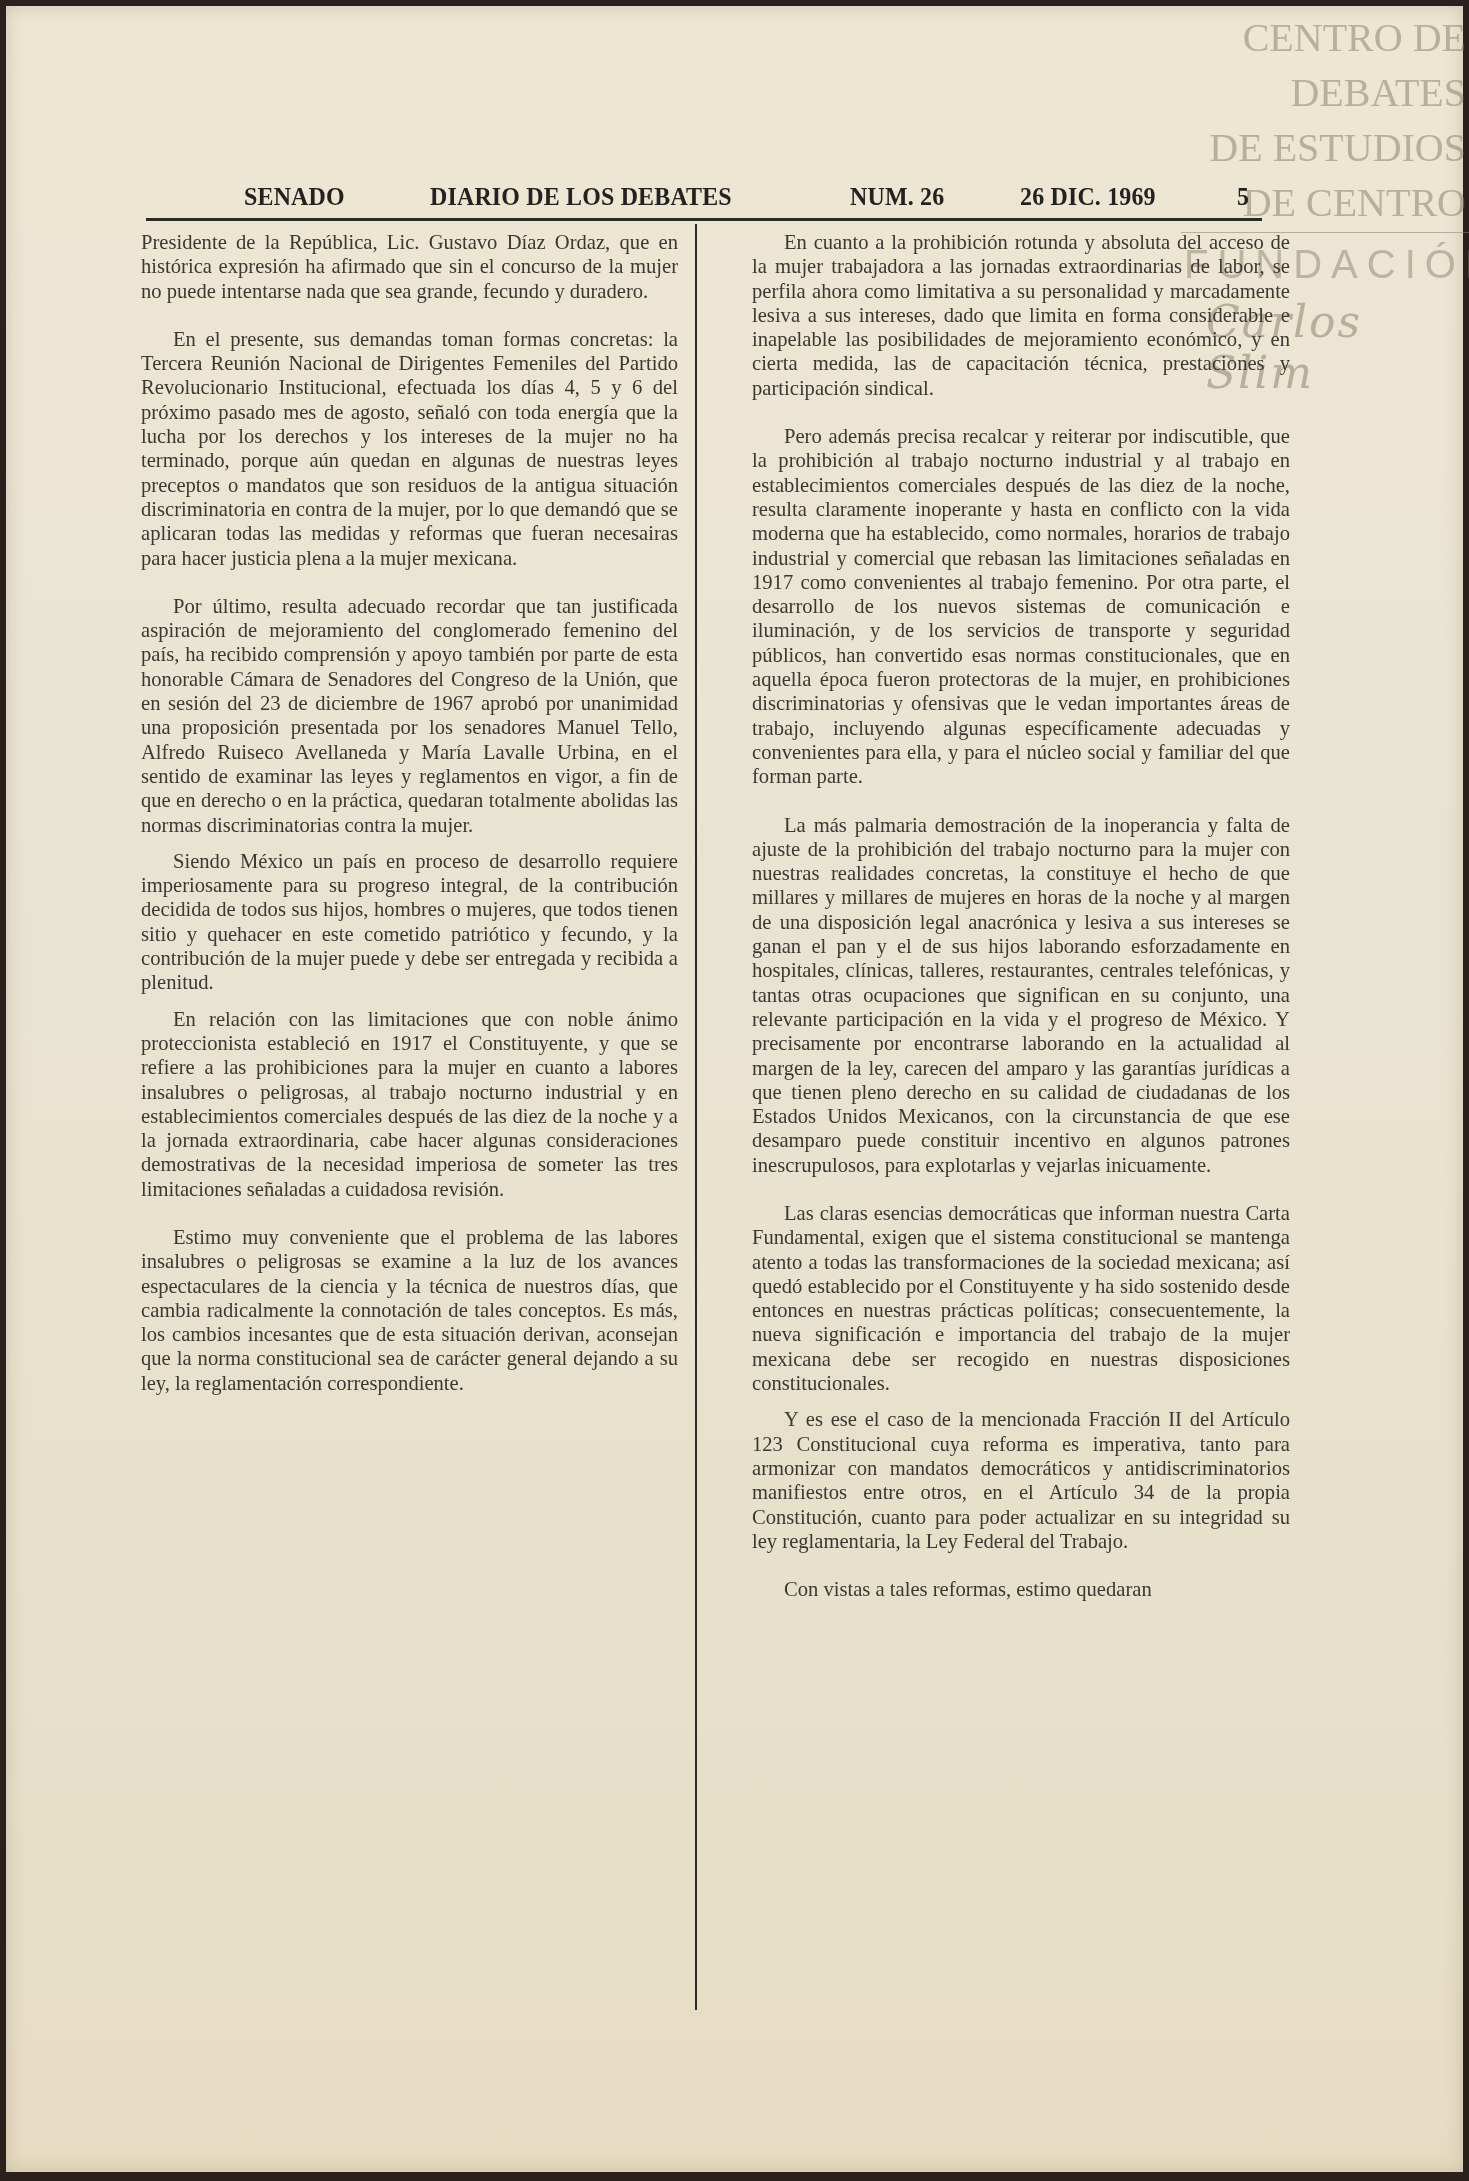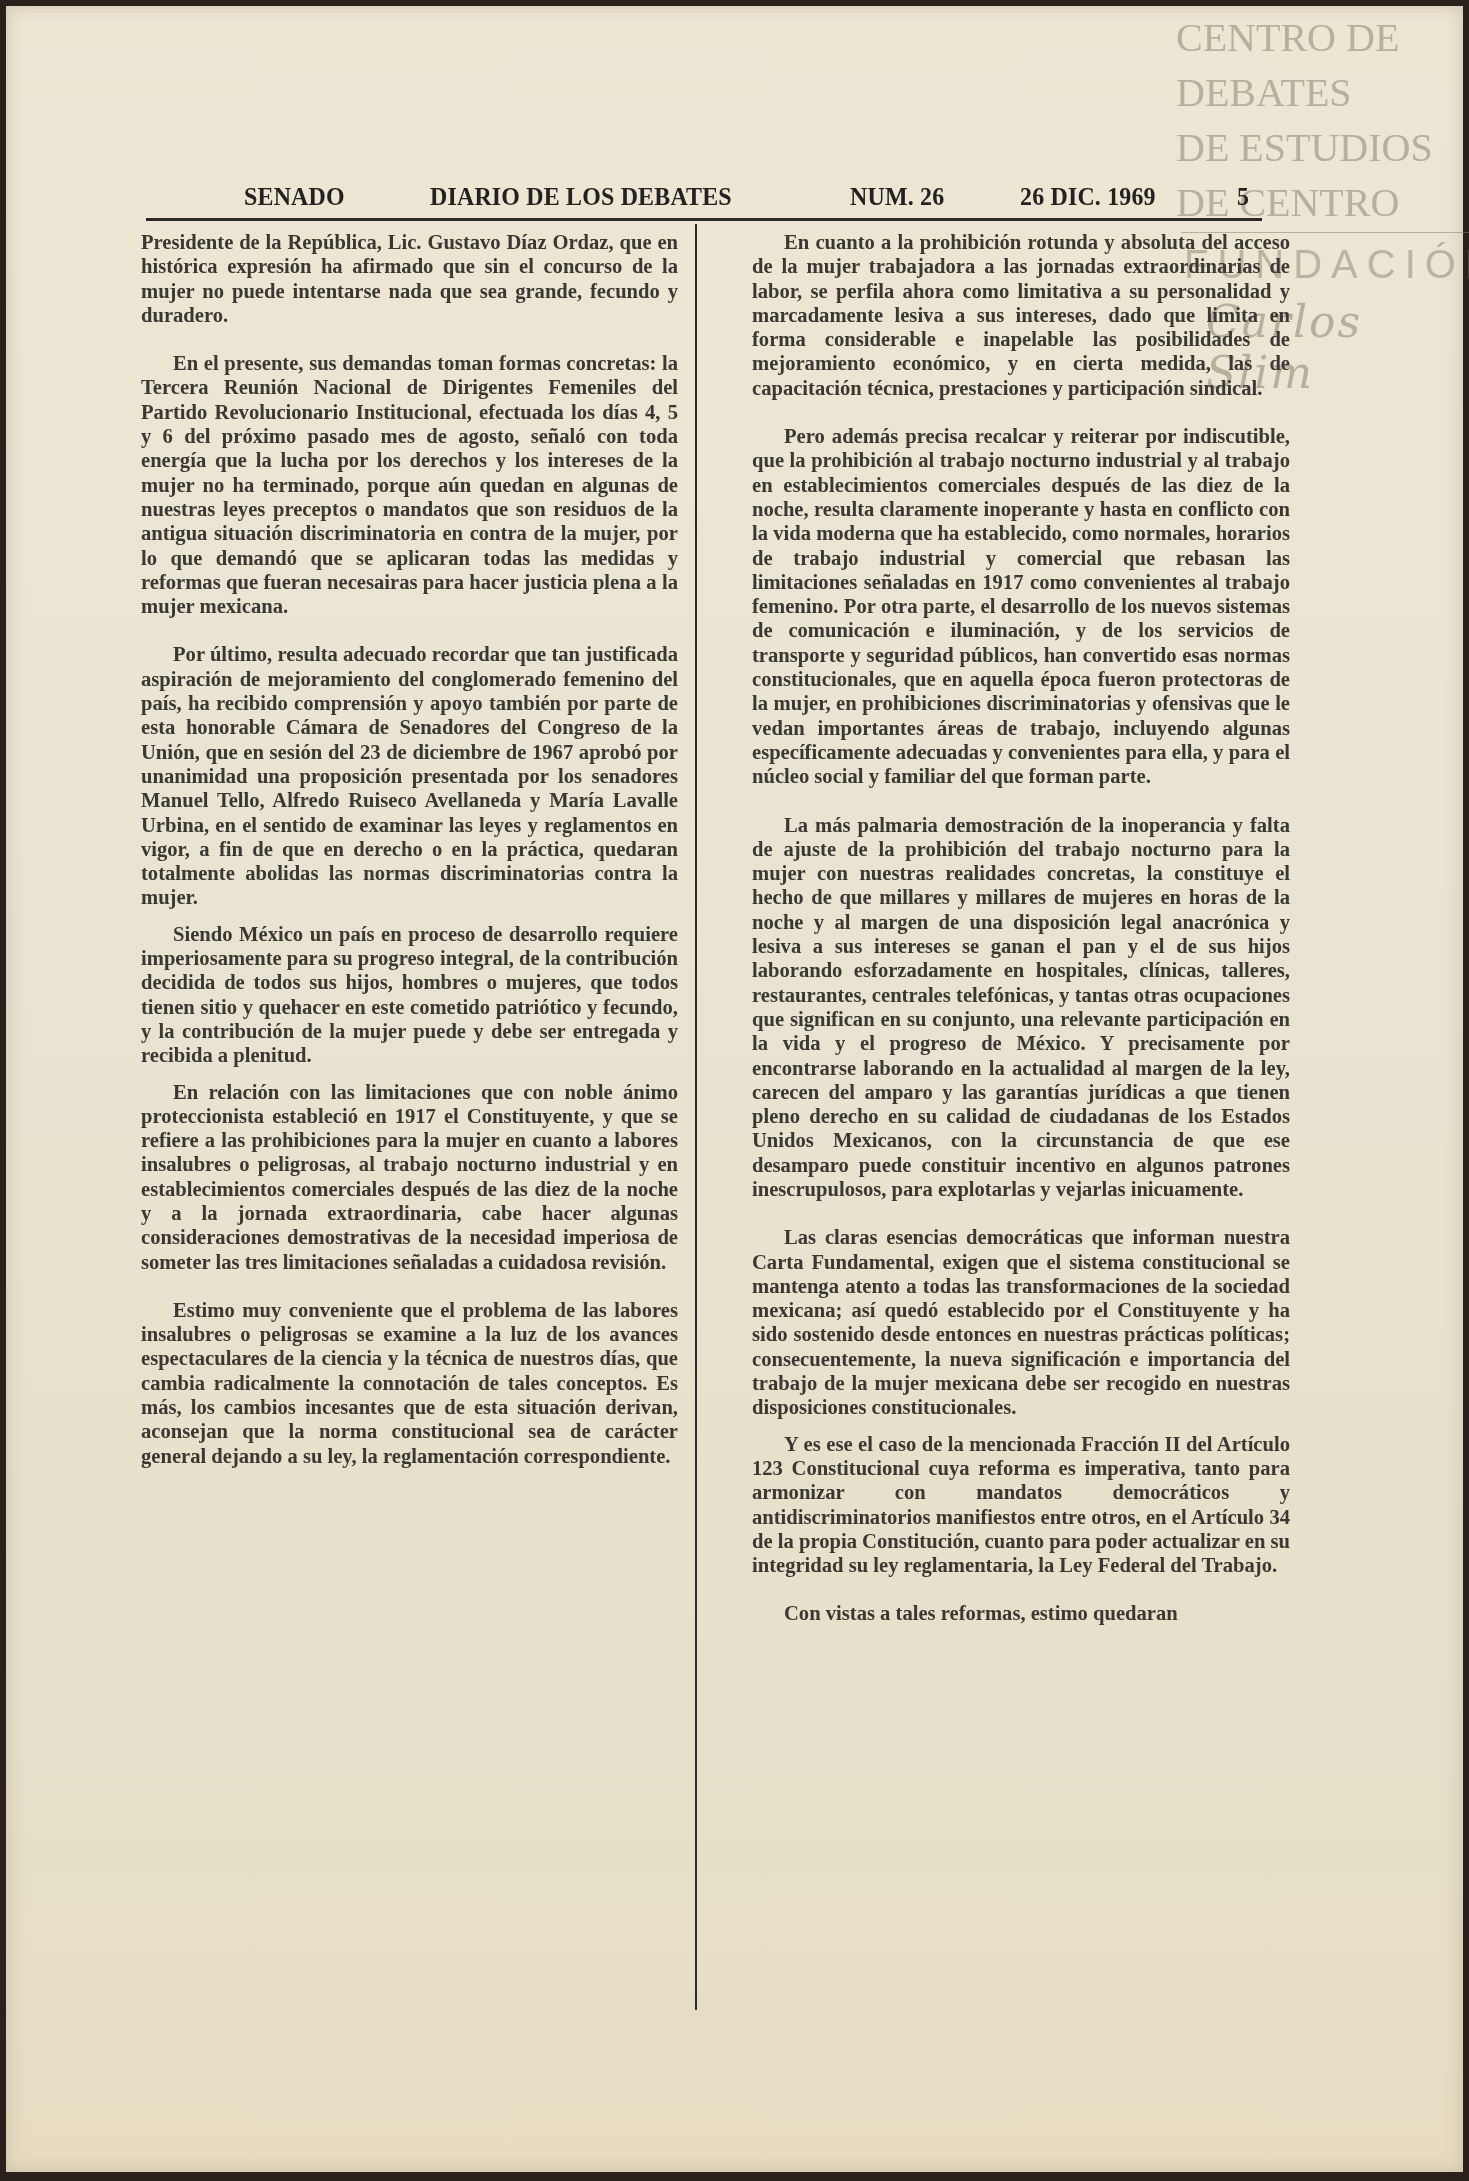--- a/index.html
+++ b/index.html
@@ -32,25 +32,25 @@
     position: absolute; left: 689px; top: 218px; width: 2px; height: 1786px;
     background: #2b2b2b;
   }
   .col {
     position: absolute; top: 224px; width: 537px;
     font-size: 20.6px; line-height: 24.3px; color: #3a3833;
     text-align: justify; hyphens: manual;
   }
   .col-left { left: 135px; }
   .col-right { left: 746px; width: 538px; }
-  .col p { margin: 0 0 24px 0; text-indent: 32px; font-weight: bold; }
+  .col p { margin: 0 0 24px 0; text-indent: 32px; }
   .col p.first { text-indent: 0; }
   .col p.tight { margin-bottom: 12px; }
   .watermark {
-    position: absolute; left: 1170px; top: 4px; width: 290px; text-align: left;
+    position: absolute; left: 1170px; top: 4px; width: 290px; text-align: right;
     color: rgba(140,130,112,0.55); font-family: "Liberation Serif", serif;
     font-size: 40px; line-height: 55px;
   }
   .wm-line { display: block; }
   .wm-rule {
     position: absolute; left: 1175px; top: 226px; width: 290px; height: 1px;
     background: rgba(140,130,112,0.55);
   }
   .wm-fund {
     position: absolute; left: 1178px; top: 236px; width: 290px;

